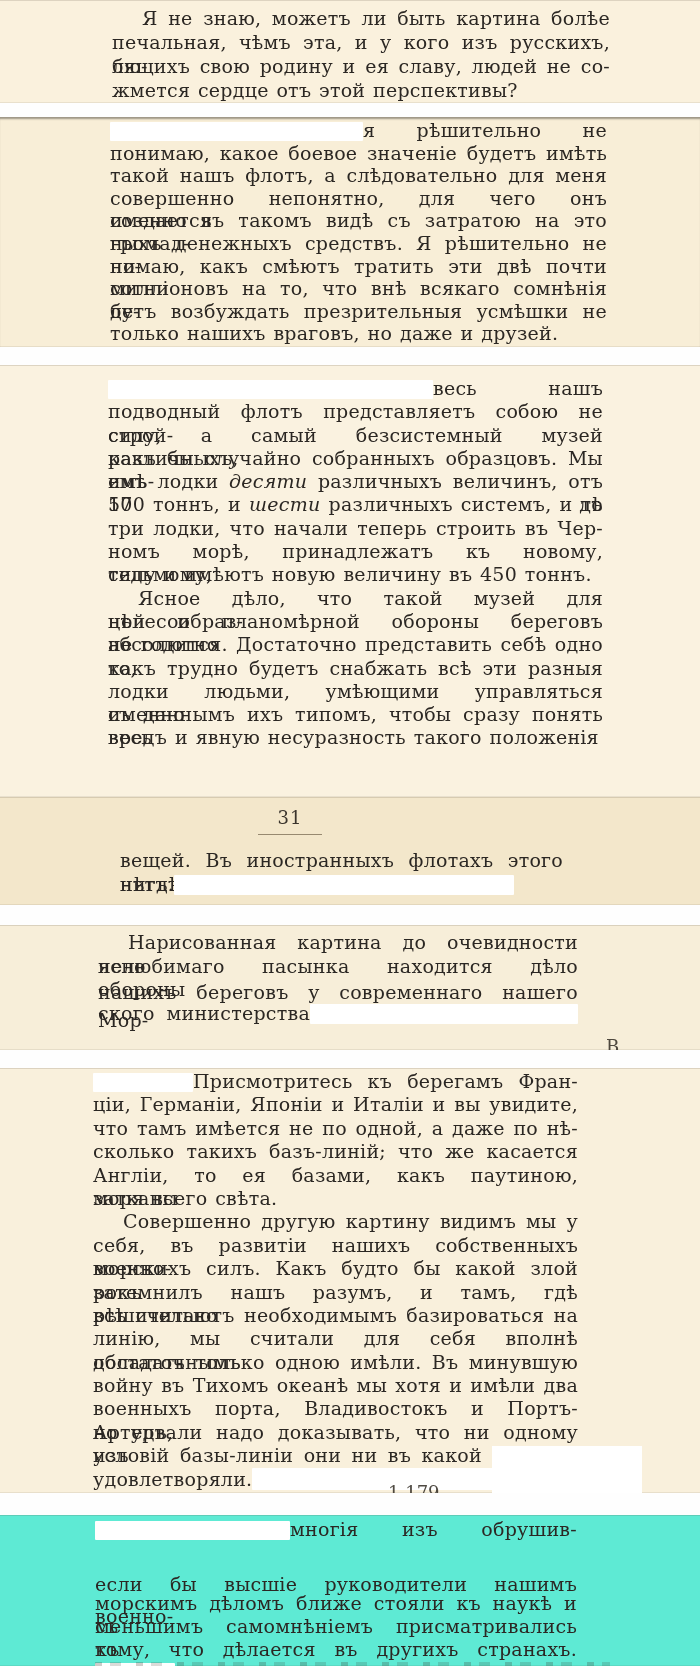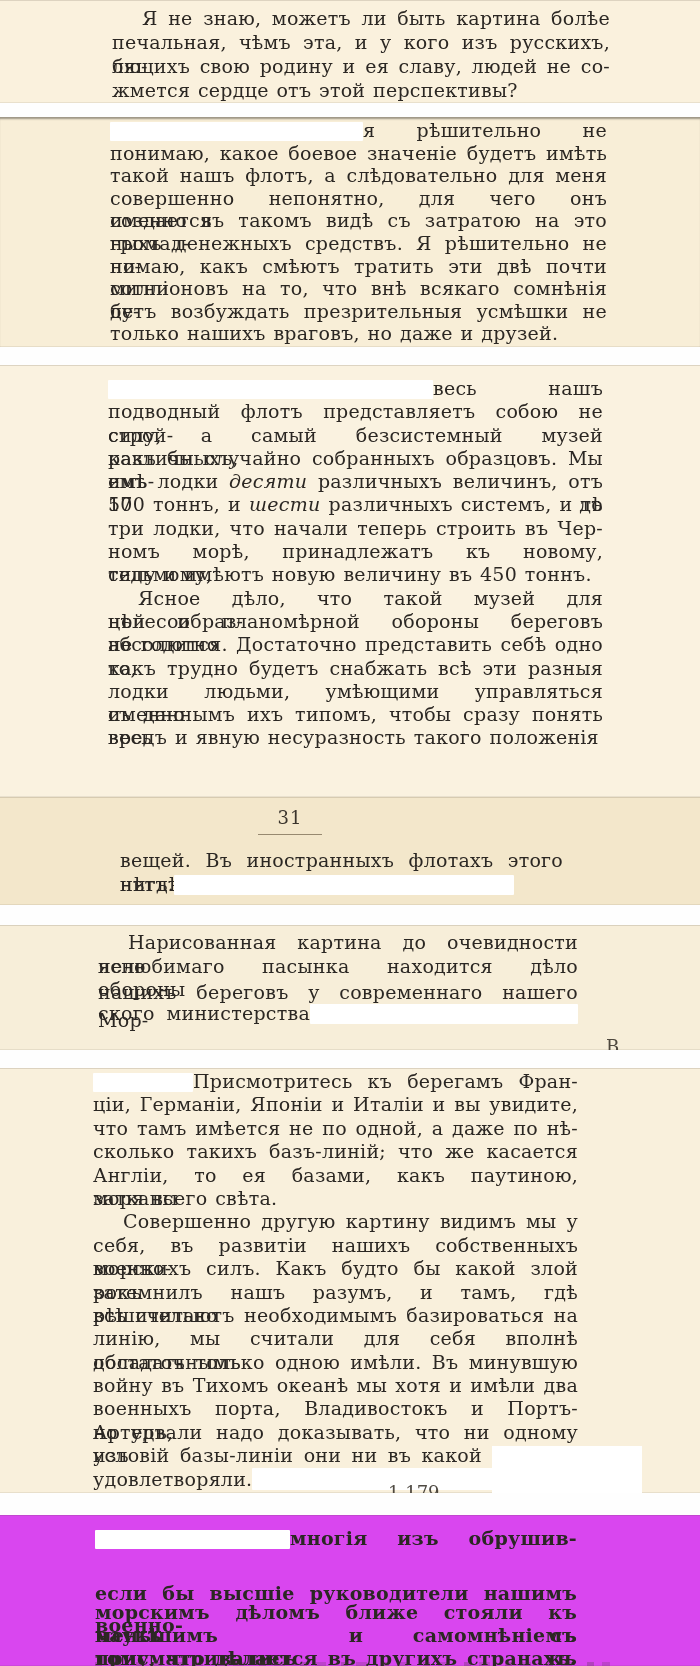--- a/index.html
+++ b/index.html
@@ -117,21 +117,21 @@
       <div class="line" style="width: 485px; height: 23.4px; line-height: 23.4px;"><span class="seg">обладать только одною имѣли. Въ минувшую</span></div>
       <div class="line" style="width: 485px; height: 23.4px; line-height: 23.4px;"><span class="seg">войну въ Тихомъ океанѣ мы хотя и имѣли два</span></div>
       <div class="line" style="width: 485px; height: 23.4px; line-height: 23.4px;"><span class="seg">военныхъ порта, Владивостокъ и Портъ-Артуръ,</span></div>
       <div class="line" style="width: 485px; height: 23.4px; line-height: 23.4px;"><span class="seg">но едвали надо доказывать, что ни одному изъ</span></div>
       <div class="line" style="width: 485px; height: 23.4px; line-height: 23.4px;"><span class="seg">условій базы-линіи они ни въ какой мѣрѣ не</span></div>
       <div class="line" style="width: 485px; height: 23.4px; line-height: 23.4px;"><span class="seg">удовлетворяли.</span><span class="redact" style="width: 263px; height: 22px;"></span></div>
       <div class="absbox" style="left: 492px; top: 378px; width: 150px; height: 47px;"></div>
       <div class="clipped" style="left: 388px; top: 415px; width: 70px; height: 10px;">1 179</div>
     </div>
     <div class="gap" style="height: 22px;"></div>
-    <div class="strip" style="height: 151px; background: #d946ef; padding-top: 12px; padding-left: 95px; font-weight: bold;">
+    <div class="strip" style="height: 151px; background: #5eead4; padding-top: 3px; padding-left: 95px;">
       <div class="line" style="width: 482px; height: 23.3px; line-height: 23.3px;"><span class="redact" style="width: 195px; height: 19px;"></span><span class="seg">многія изъ обрушив-</span></div>
       <div class="line" style="width: 482px; height: 23.3px; line-height: 32px; margin-top: 27px;"><span class="seg">если бы высшіе руководители нашимъ военно-</span></div>
       <div class="line" style="width: 482px; height: 23.3px; line-height: 23.3px;"><span class="seg">морскимъ дѣломъ ближе стояли къ наукѣ и съ</span></div>
       <div class="line" style="width: 482px; height: 23.3px; line-height: 23.3px;"><span class="seg">меньшимъ самомнѣніемъ присматривались къ</span></div>
       <div class="line" style="width: 482px; height: 23.3px; line-height: 23.3px;"><span class="seg">тому, что дѣлается въ другихъ странахъ.</span><span class="redact" style="width: 80px; height: 20px;"></span></div>
       <div class="cutrow"></div>
     </div>
   </div>
 
 </body></html>

